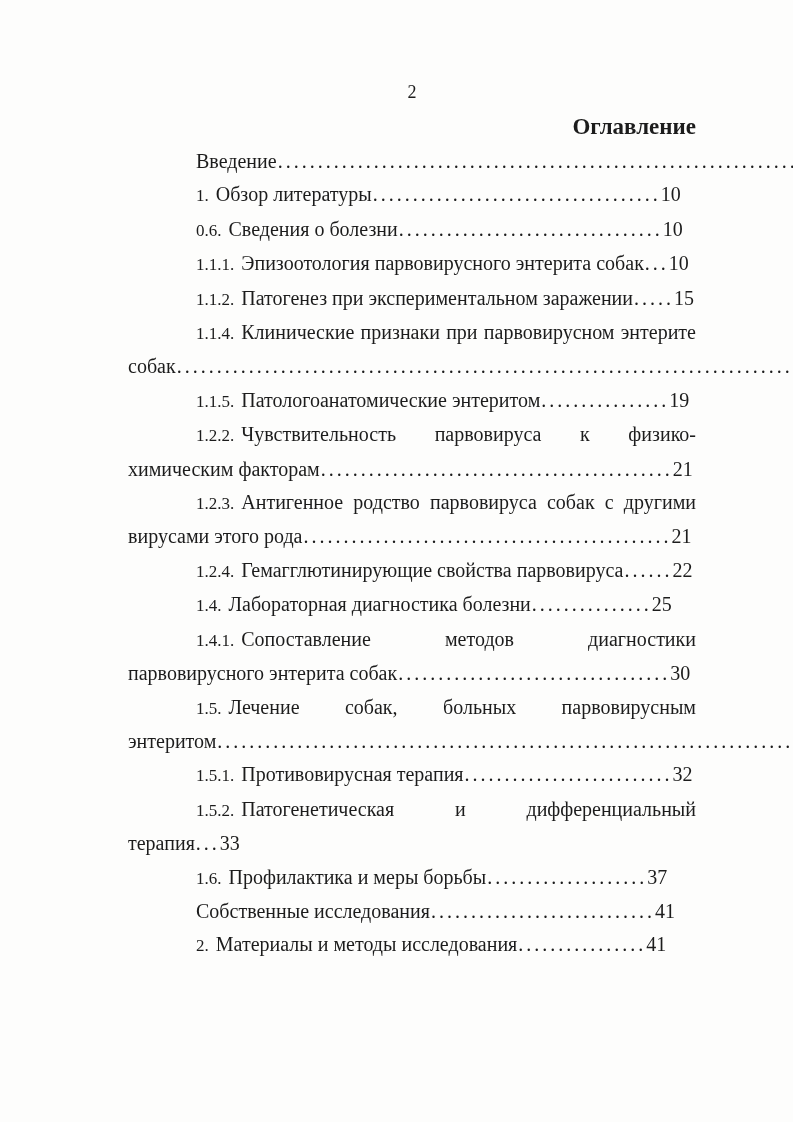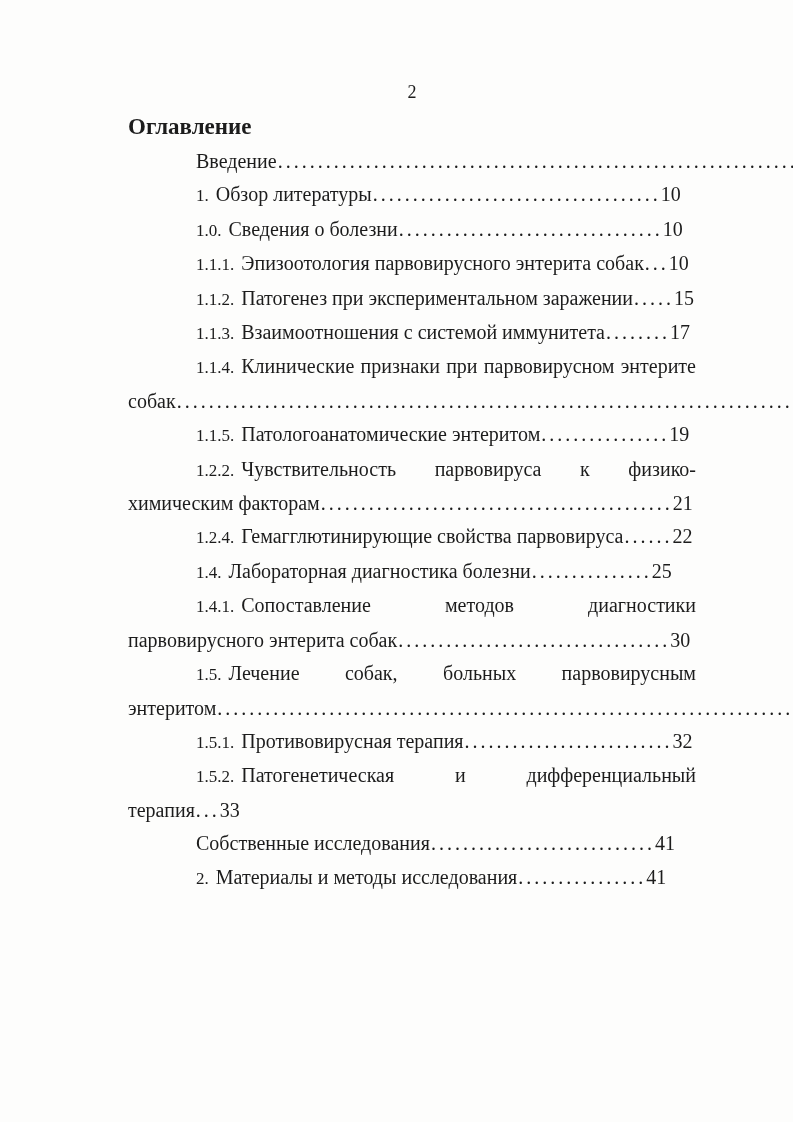--- a/index.html
+++ b/index.html
@@ -22,21 +22,21 @@
     width: 568px;
   }
   .pagenum {
     padding-top: 82px;
     text-align: center;
     font-size: 18px;
     line-height: 20px;
   }
   .heading {
     margin: 13px 0 0 0;
-    text-align: left;
+    text-align: right;
     font-size: 23px;
     line-height: 24px;
     font-weight: bold;
   }
   .toc {
     margin-top: 6px;
   }
   .entry {
     margin: 0;
     font-size: 20px;
@@ -63,30 +63,31 @@
 </head>
 <body>
 
 <div class="sheet">
   <div class="content">
     <div class="pagenum">2</div>
     <div class="heading">Оглавление</div>
     <div class="toc">
         <p class="entry"><span class="label bold">Введение</span><span class="dots">............................................................................................................................................................................................................................................................................................................</span></p>
         <p class="entry"><span class="num">1.</span><span class="label bold">Обзор литературы</span><span class="dots">....................................</span><span class="pg">10</span></p>
-        <p class="entry"><span class="num">1.0.</span><span class="label bold">Сведения о болезни</span><span class="dots">.................................</span><span class="pg">10</span></p>
+        <p class="entry"><span class="num">0.6.</span><span class="label bold">Сведения о болезни</span><span class="dots">.................................</span><span class="pg">10</span></p>
         <p class="entry"><span class="num">1.1.1.</span><span class="label">Эпизоотология парвовирусного энтерита собак</span><span class="dots">...</span><span class="pg">10</span></p>
         <p class="entry"><span class="num">1.1.2.</span><span class="label">Патогенез при экспериментальном заражении</span><span class="dots">.....</span><span class="pg">15</span></p>
-        <p class="entry"><span class="num">1.1.3.</span><span class="label">Взаимоотношения с системой иммунитета</span><span class="dots">........</span><span class="pg">17</span></p>
         <p class="entry"><span class="num">1.1.4.</span><span class="label">Клинические признаки при парвовирусном энтерите собак</span><span class="dots">............................................................................................................................................................................................................................................................................................................</span></p>
         <p class="entry"><span class="num">1.1.5.</span><span class="label">Патологоанатомические энтеритом</span><span class="dots">................</span><span class="pg">19</span></p>
         <p class="entry"><span class="num">1.2.2.</span><span class="label">Чувствительность парвовируса к физико-химическим факторам</span><span class="dots">............................................</span><span class="pg">21</span></p>
+        <p class="entry"><span class="num">1.2.3.</span><span class="label">Антигенное родство парвовируса собак с другими вирусами этого рода</span><span class="dots">..............................................</span><span class="pg">21</span></p>
         <p class="entry"><span class="num">1.2.4.</span><span class="label">Гемагглютинирующие свойства парвовируса</span><span class="dots">......</span><span class="pg">22</span></p>
         <p class="entry"><span class="num">1.4.</span><span class="label bold">Лабораторная диагностика болезни</span><span class="dots">...............</span><span class="pg">25</span></p>
         <p class="entry"><span class="num">1.4.1.</span><span class="label">Сопоставление методов диагностики парвовирусного энтерита собак</span><span class="dots">..................................</span><span class="pg">30</span></p>
         <p class="entry"><span class="num">1.5.</span><span class="label bold">Лечение собак, больных парвовирусным энтеритом</span><span class="dots">............................................................................................................................................................................................................................................................................................................</span></p>
         <p class="entry"><span class="num">1.5.1.</span><span class="label">Противовирусная терапия</span><span class="dots">..........................</span><span class="pg">32</span></p>
         <p class="entry"><span class="num">1.5.2.</span><span class="label">Патогенетическая и дифференциальный терапия</span><span class="dots">...</span><span class="pg">33</span></p>
+        <p class="entry"><span class="num">1.6.</span><span class="label bold">Профилактика и меры борьбы</span><span class="dots">....................</span><span class="pg">37</span></p>
         <p class="entry"><span class="label bold">Собственные исследования</span><span class="dots">............................</span><span class="pg">41</span></p>
         <p class="entry"><span class="num">2.</span><span class="label bold">Материалы и методы исследования</span><span class="dots">................</span><span class="pg">41</span></p>
       </div>
   </div>
 </div>
 
 </body></html>

